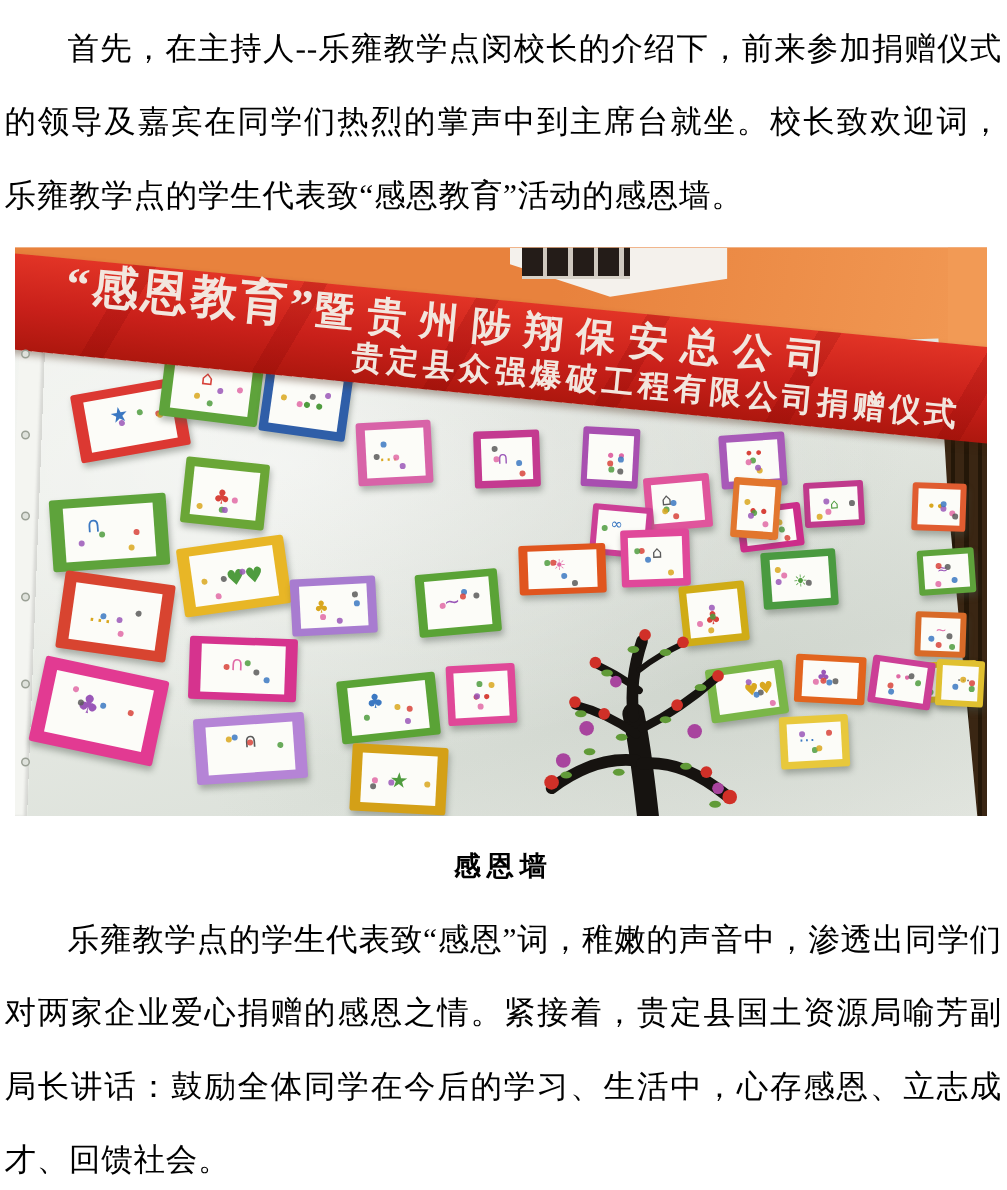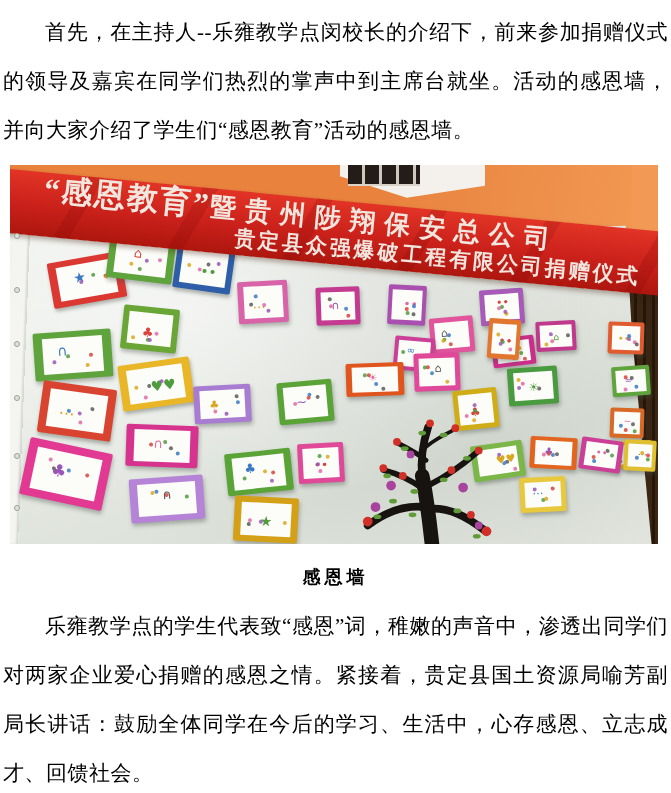--- a/index.html
+++ b/index.html
@@ -89,21 +89,21 @@
   .tree-wrap{pointer-events:none;}
   .tree-svg{position:absolute;left:348px;top:233px;width:146px;height:146px;}
   .tree-svg .limb{stroke:var(--tree-trunk);fill:none;stroke-linecap:round;}
   .tree-svg .fruit{fill:var(--tree-fruit);}
   .tree-svg .flower{fill:var(--tree-flower);}
   .tree-svg .leaf{fill:var(--tree-leaf);}
 </style>
 </head>
 <body>
 
-<p class="para">首先，在主持人--乐雍教学点闵校长的介绍下，前来参加捐赠仪式的领导及嘉宾在同学们热烈的掌声中到主席台就坐。活动的感恩墙，并向大家介绍了学生们“感恩教育”活动的感恩墙。</p>
+<p class="para">首先，在主持人--乐雍教学点闵校长的介绍下，前来参加捐赠仪式的领导及嘉宾在同学们热烈的掌声中到主席台就坐。校长致欢迎词，乐雍教学点的学生代表致“感恩教育”活动的感恩墙。</p>
 
 <div class="photo">
   <div class="wall-top"></div>
   <div class="wall-right"></div>
   <div class="door"></div>
   <div class="ceiling-wedge"></div>
   <div class="window"></div>
   <div class="sheet"></div>
   <div class="hem"></div>
 

